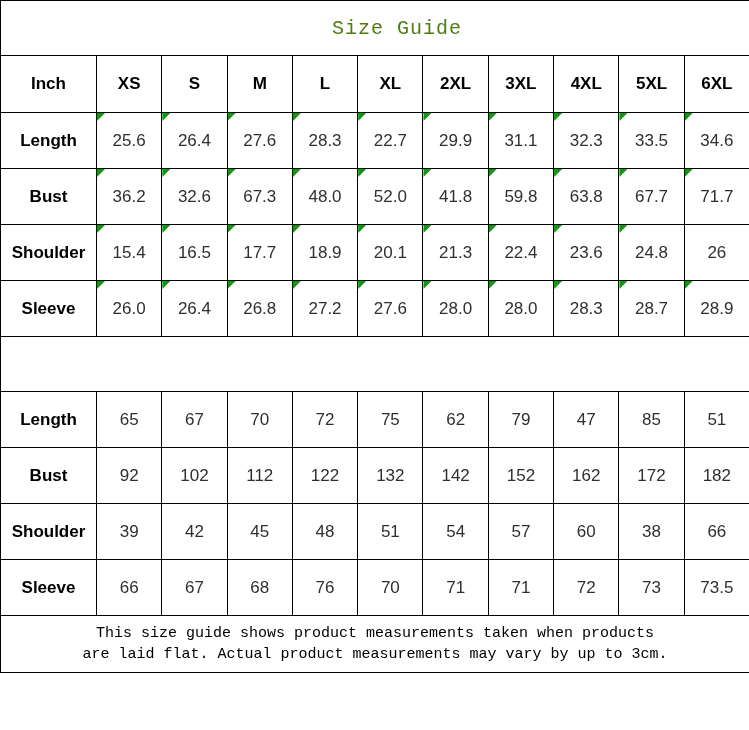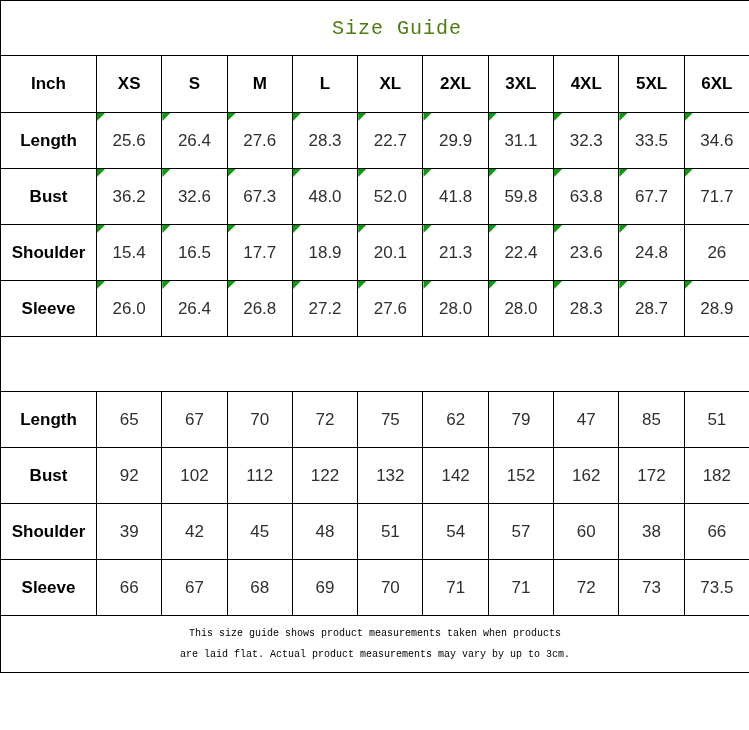--- a/index.html
+++ b/index.html
@@ -58,21 +58,21 @@
   .marker {
     position: absolute;
     top: 0;
     left: 0;
     width: 8px;
     height: 8px;
     clip-path: polygon(0 0, 100% 0, 0 100%);
   }
   .footer-cell {
     font-family: "Liberation Mono", monospace;
-    font-size: 10px;
+    font-size: 15px;
     line-height: 21px;
     color: #000000;
   }
 </style>
 </head>
 <body>
 
 <div class="sheet">
   <table>
     <colgroup>
@@ -198,21 +198,21 @@
           <td class="val"><span>57</span></td>
           <td class="val"><span>60</span></td>
           <td class="val"><span>38</span></td>
           <td class="val"><span>66</span></td>
         </tr>
         <tr class="r-data">
           <td class="lbl">Sleeve</td>
           <td class="val"><span>66</span></td>
           <td class="val"><span>67</span></td>
           <td class="val"><span>68</span></td>
-          <td class="val"><span>69</span></td>
+          <td class="val"><span>76</span></td>
           <td class="val"><span>70</span></td>
           <td class="val"><span>71</span></td>
           <td class="val"><span>71</span></td>
           <td class="val"><span>72</span></td>
           <td class="val"><span>73</span></td>
           <td class="val"><span>73.5</span></td>
         </tr>
         <tr class="r-foot" id="footer-row">
         <td colspan="11" class="footer-cell">
           <div>This size guide shows product measurements taken when products</div>

